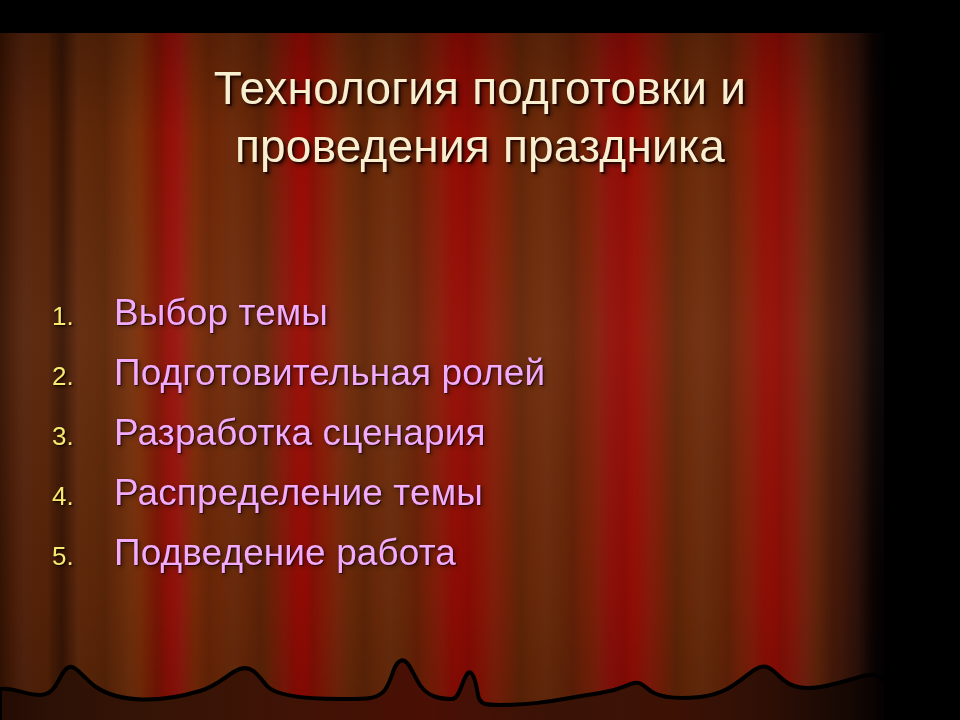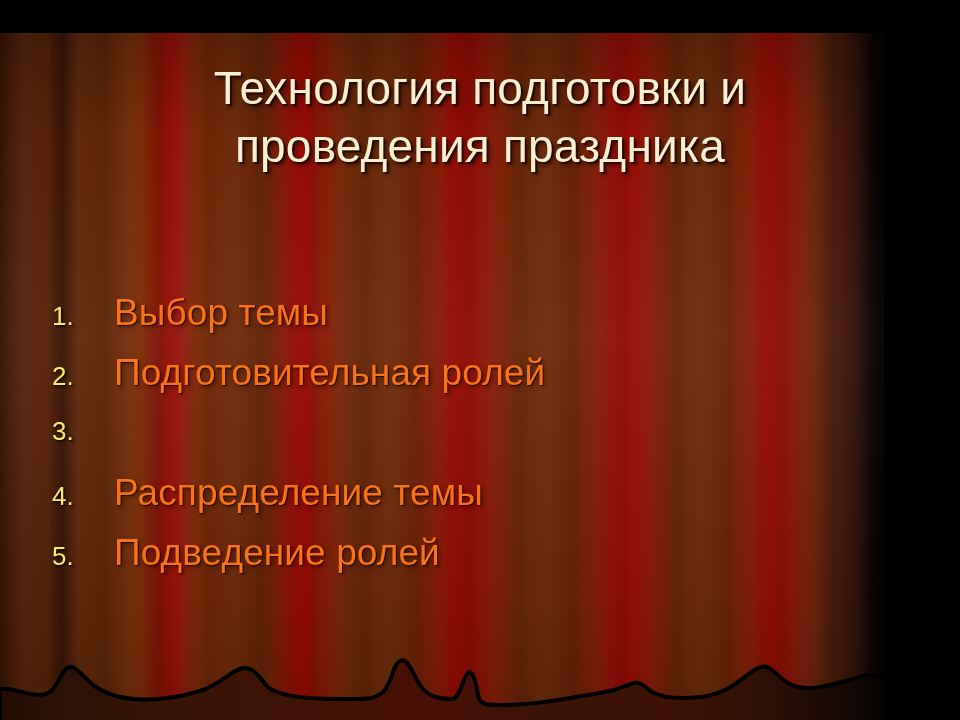--- a/index.html
+++ b/index.html
@@ -144,21 +144,21 @@
     width: 62px;
     flex: 0 0 62px;
     color: #f6ea70;
     font-size: 26px;
     line-height: 40px;
     text-shadow:
       1px 1px 0 rgba(30,5,2,0.8),
       2px 2px 3px rgba(0,0,0,0.5);
   }
   .txt {
-    color: #f97316;
+    color: #f0abfc;
     font-size: 37px;
     line-height: 44px;
     letter-spacing: 0.1px;
     text-shadow:
       1px 1px 0 rgba(35,6,2,0.75),
       2px 2px 4px rgba(0,0,0,0.45);
   }
 </style>
 </head>
 <body>
@@ -209,26 +209,27 @@
       <span class="txt">Выбор темы</span>
     </div>
 
     <div class="item">
       <span class="num">2.</span>
       <span class="txt">Подготовительная ролей</span>
     </div>
 
     <div class="item">
       <span class="num">3.</span>
+      <span class="txt">Разработка сценария</span>
     </div>
 
     <div class="item">
       <span class="num">4.</span>
       <span class="txt">Распределение темы</span>
     </div>
 
     <div class="item">
       <span class="num">5.</span>
-      <span class="txt">Подведение ролей</span>
+      <span class="txt">Подведение работа</span>
     </div>
 
   </div>
 </div>
 
 </body></html>

